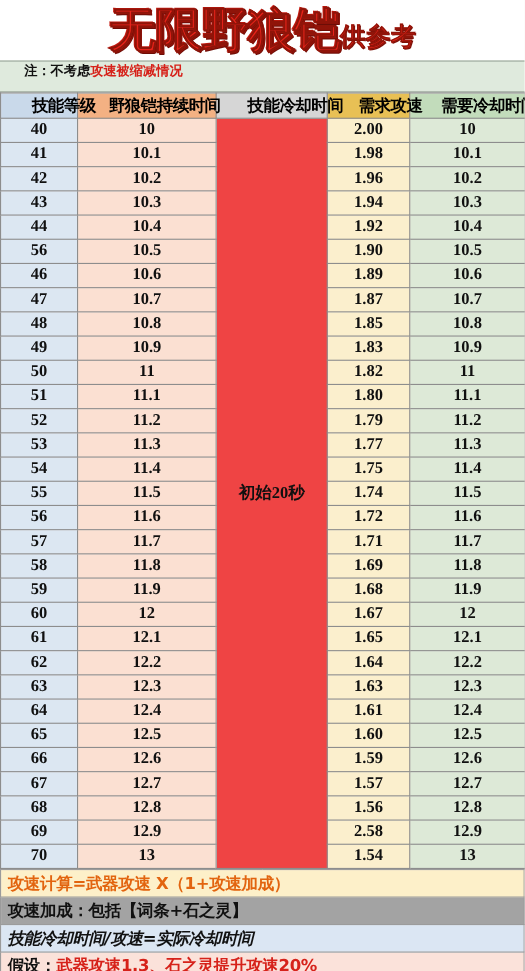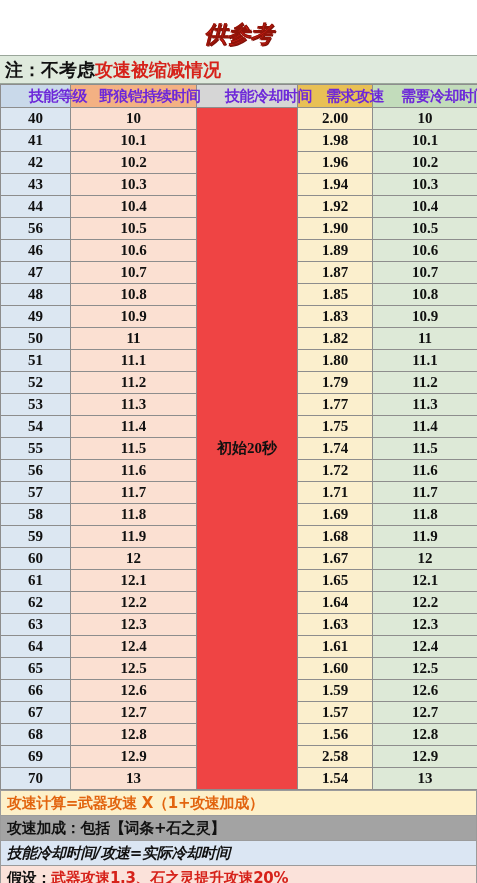--- a/index.html
+++ b/index.html
@@ -45,37 +45,36 @@
   }
   .title-sub {
     font-family: "DejaVu Sans", sans-serif;
     font-weight: bold;
     font-size: 23px;
     line-height: 24px;
     color: #e8231a;
     margin-left: 0;
     margin-top: 12px;
     text-shadow: 1px 1px 0 #7a1008;
-    font-style: italic;
     -webkit-text-stroke: 0.4px #8f1409;
   }
 
   
   .note-row {
     height: 29px;
     background: #dfeadd;
     border-top: 1px solid #9aa69a;
     border-bottom: 1px solid #9aa69a;
     display: flex;
-    align-items: center;
-    padding-left: 5px;
+    align-items: flex-start;
+    padding-left: 22px;
     box-sizing: border-box;
     font-family: "DejaVu Sans", sans-serif;
     font-weight: bold;
-    font-size: 18px;
+    font-size: 12px;
     color: #111111;
     white-space: nowrap;
   }
   .note-red { color: #d6221a; }
 
   
   .tbl {
     width: 477px;
     border-collapse: collapse;
     table-layout: fixed;
@@ -91,21 +90,21 @@
     margin: 0;
     text-align: center;
     vertical-align: middle;
     font-family: "DejaVu Sans", sans-serif;
     font-weight: bold;
     border: 1px solid #8d8d8d;
   }
   .tbl th {
     height: 22px;
     font-size: 15px;
-    color: #6d28d9;
+    color: #000000;
     white-space: nowrap;
     letter-spacing: -0.5px;
     padding-left: 28px;
   }
   .th1 { background: #c9d9ea; }
   .th2 { background: #f3b183; }
   .th3 { background: #d6d6d6; }
   .th4 { background: #e8c055; }
   .th5 { background: #c2dcbb; }
 
@@ -153,20 +152,21 @@
   .f-rose   { background: #fbe2da; }
   .red  { color: #d6221a; }
   .orange { color: #e2640f; }
 </style>
 </head>
 <body>
 
 <div id="page">
 
   <div class="title-bar">
+    <span class="title-main">无限野狼铠</span>
     <span class="title-sub">供参考</span>
   </div>
 
   <div class="note-row">
     <span>注：不考虑</span>
       <span class="note-red">攻速被缩减情况</span>
   </div>
 
   <table class="tbl">
     <colgroup>

